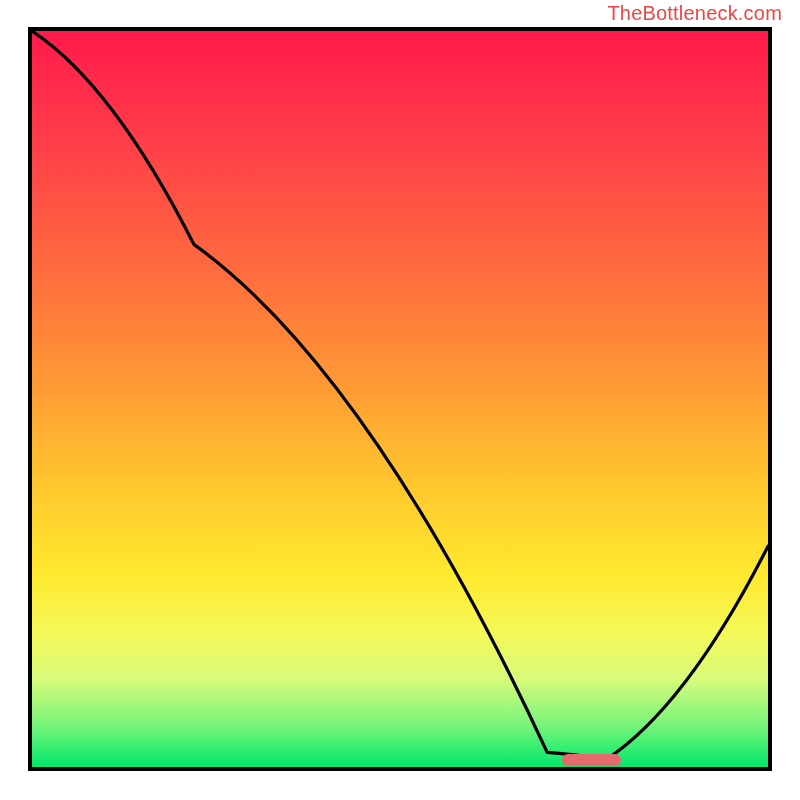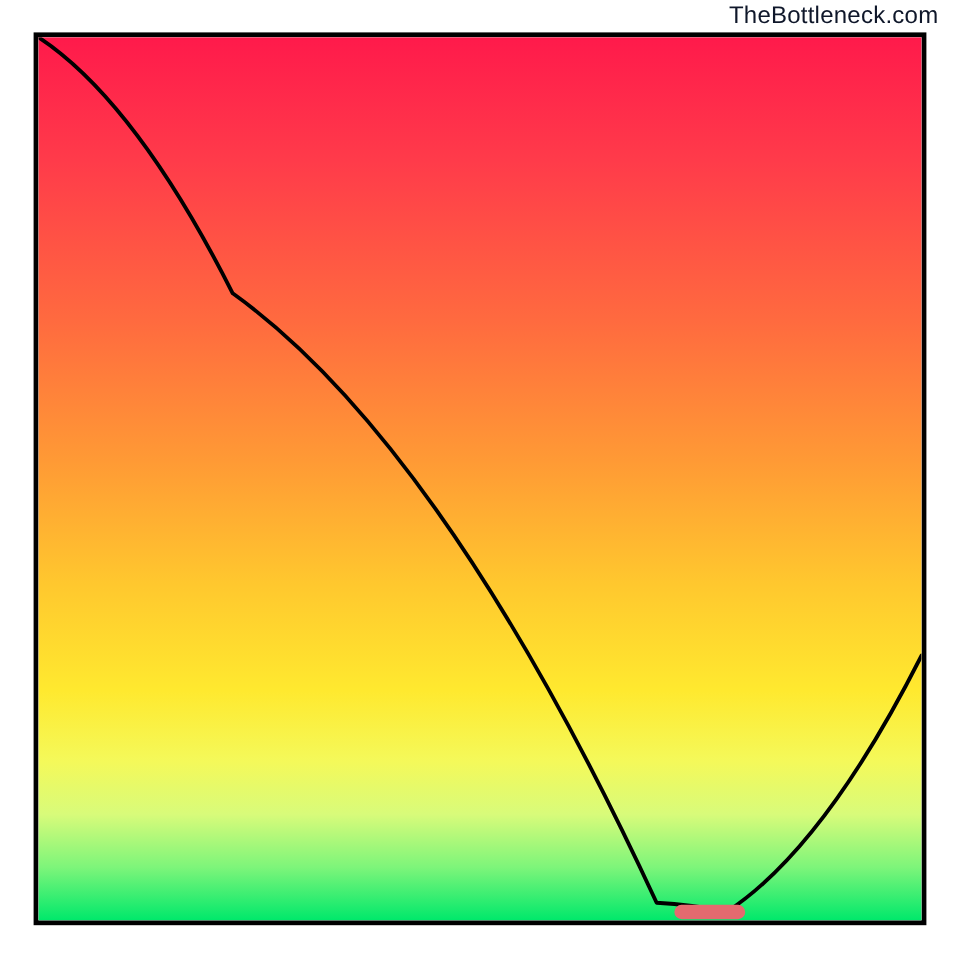--- a/index.html
+++ b/index.html
@@ -8,21 +8,21 @@
     width: 800px;
     height: 800px;
     background: #ffffff;
     font-family: Arial, Helvetica, sans-serif;
   }
   .watermark {
     position: absolute;
     top: 2px;
     right: 18px;
     font-size: 20px;
-    color: #0f172a;
+    color: #ef4444;
     font-weight: 500;
     letter-spacing: 0.2px;
   }
   .plot-frame {
     position: absolute;
     left: 28px;
     top: 27px;
     width: 744px;
     height: 744px;
     border: 4px solid #000;

